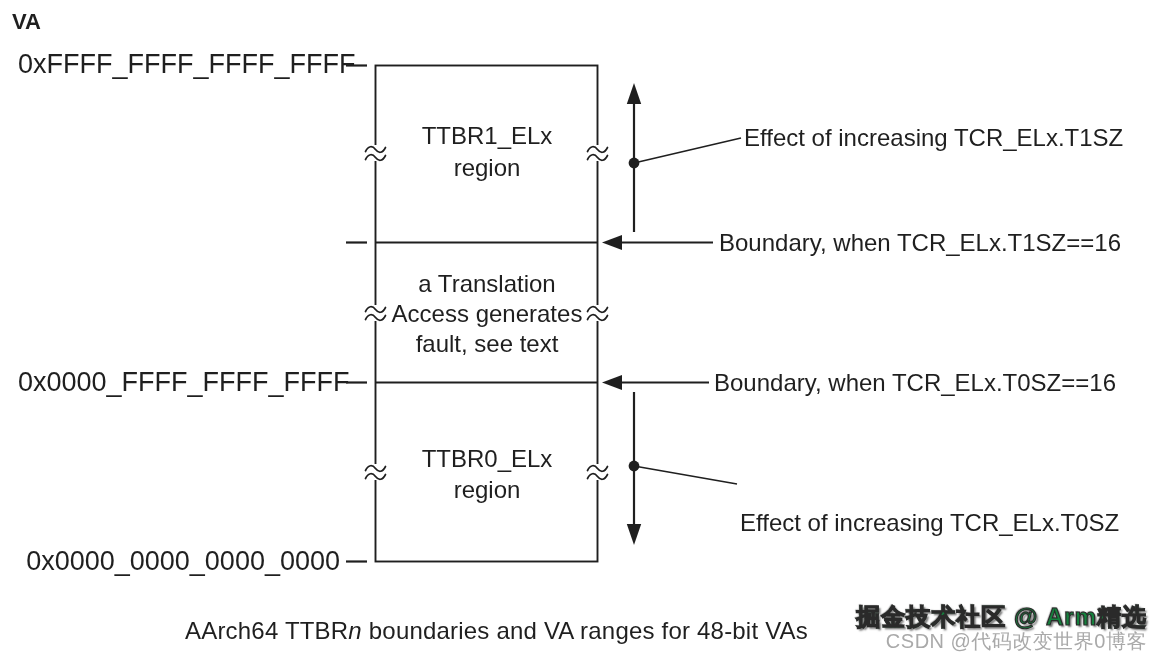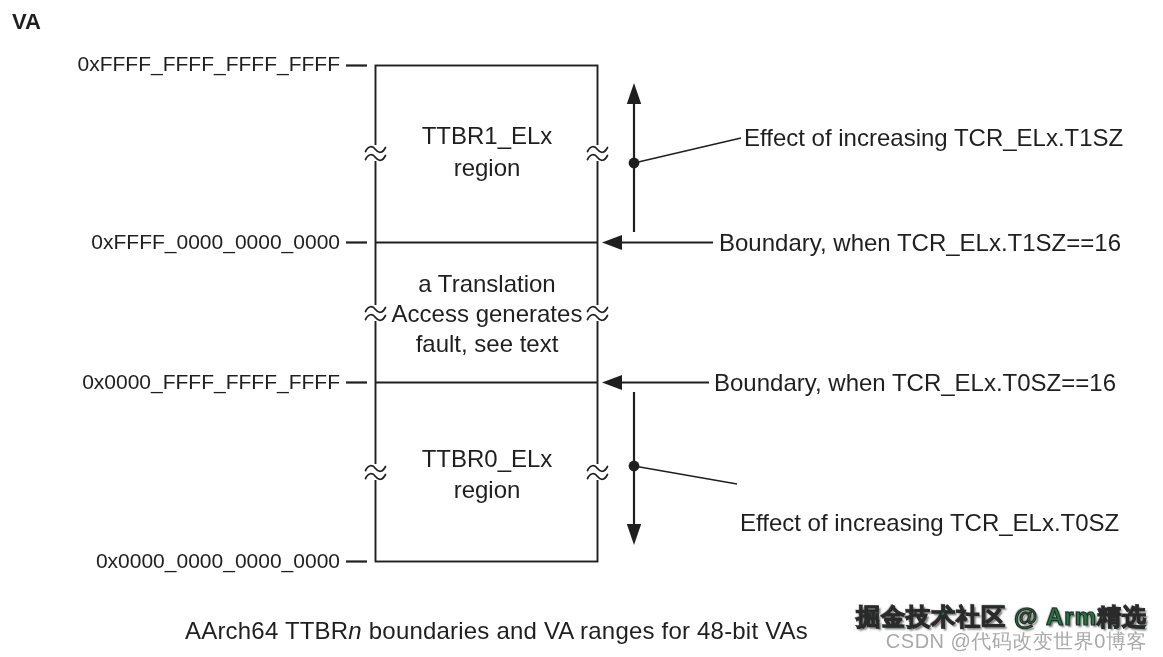--- a/index.html
+++ b/index.html
@@ -3,21 +3,21 @@
 <meta charset="utf-8">
 <style>
   html,body{margin:0;padding:0;background:#ffffff;}
   #stage{
     position:relative;width:1151px;height:657px;background:#ffffff;
     font-family:"Liberation Sans",sans-serif;color:#1f1f1f;overflow:hidden;
   }
   #diagram-svg{position:absolute;left:0;top:0;z-index:0;}
   .txt{position:absolute;z-index:1;white-space:nowrap;}
   .va{font-size:22px;font-weight:bold;}
-  .addr{font-size:21px;line-height:28px;text-align:right;width:322px;left:18px;}
+  .addr{font-size:27px;line-height:28px;text-align:right;width:322px;left:18px;}
   .region{left:376px;width:222px;text-align:center;font-size:24px;z-index:1;}
   .region div{white-space:nowrap;}
   .anno{font-size:24px;line-height:28px;}
   .caption{font-size:24px;font-weight:normal;letter-spacing:.2px;}
   .caption .em{font-style:italic;}
   .wm1{
     z-index:3;font-size:24px;font-weight:bold;color:#15803d;letter-spacing:1px;
     -webkit-text-stroke:1.1px #2a2a2a;
     text-shadow:2px 2px 2px rgba(0,0,0,.55), -1px -1px 1px rgba(0,0,0,.35);
   }
@@ -85,21 +85,20 @@
       <line x1="634" y1="392" x2="634" y2="528" stroke="#1f1f1f" stroke-width="2.2"></line>
       <polygon points="634,545 626.8,524 641.2,524" fill="#1f1f1f"></polygon>
       <circle cx="634" cy="466" r="5.4" fill="#1f1f1f"></circle>
       <line x1="634" y1="466" x2="737" y2="484" stroke="#1f1f1f" stroke-width="1.6"></line>
     </g>
   </svg>
 
   <div class="txt va" style="left:12px;top:9px;">VA</div>
 
   <div class="txt addr" style="top:50px;">0xFFFF_FFFF_FFFF_FFFF</div>
-  <div class="txt addr" style="top:228px;">0xFFFF_0000_0000_0000</div>
   <div class="txt addr" style="top:368px;">0x0000_FFFF_FFFF_FFFF</div>
   <div class="txt addr" style="top:547px;">0x0000_0000_0000_0000</div>
 
   <div class="txt region" style="top:120px;line-height:32px;text-align:center;">
     <div>TTBR1_ELx</div>
     <div>region</div>
   </div>
   <div class="txt region" style="top:269px;line-height:30px;">
     <div>a Translation</div>
     <div>Access generates</div>

